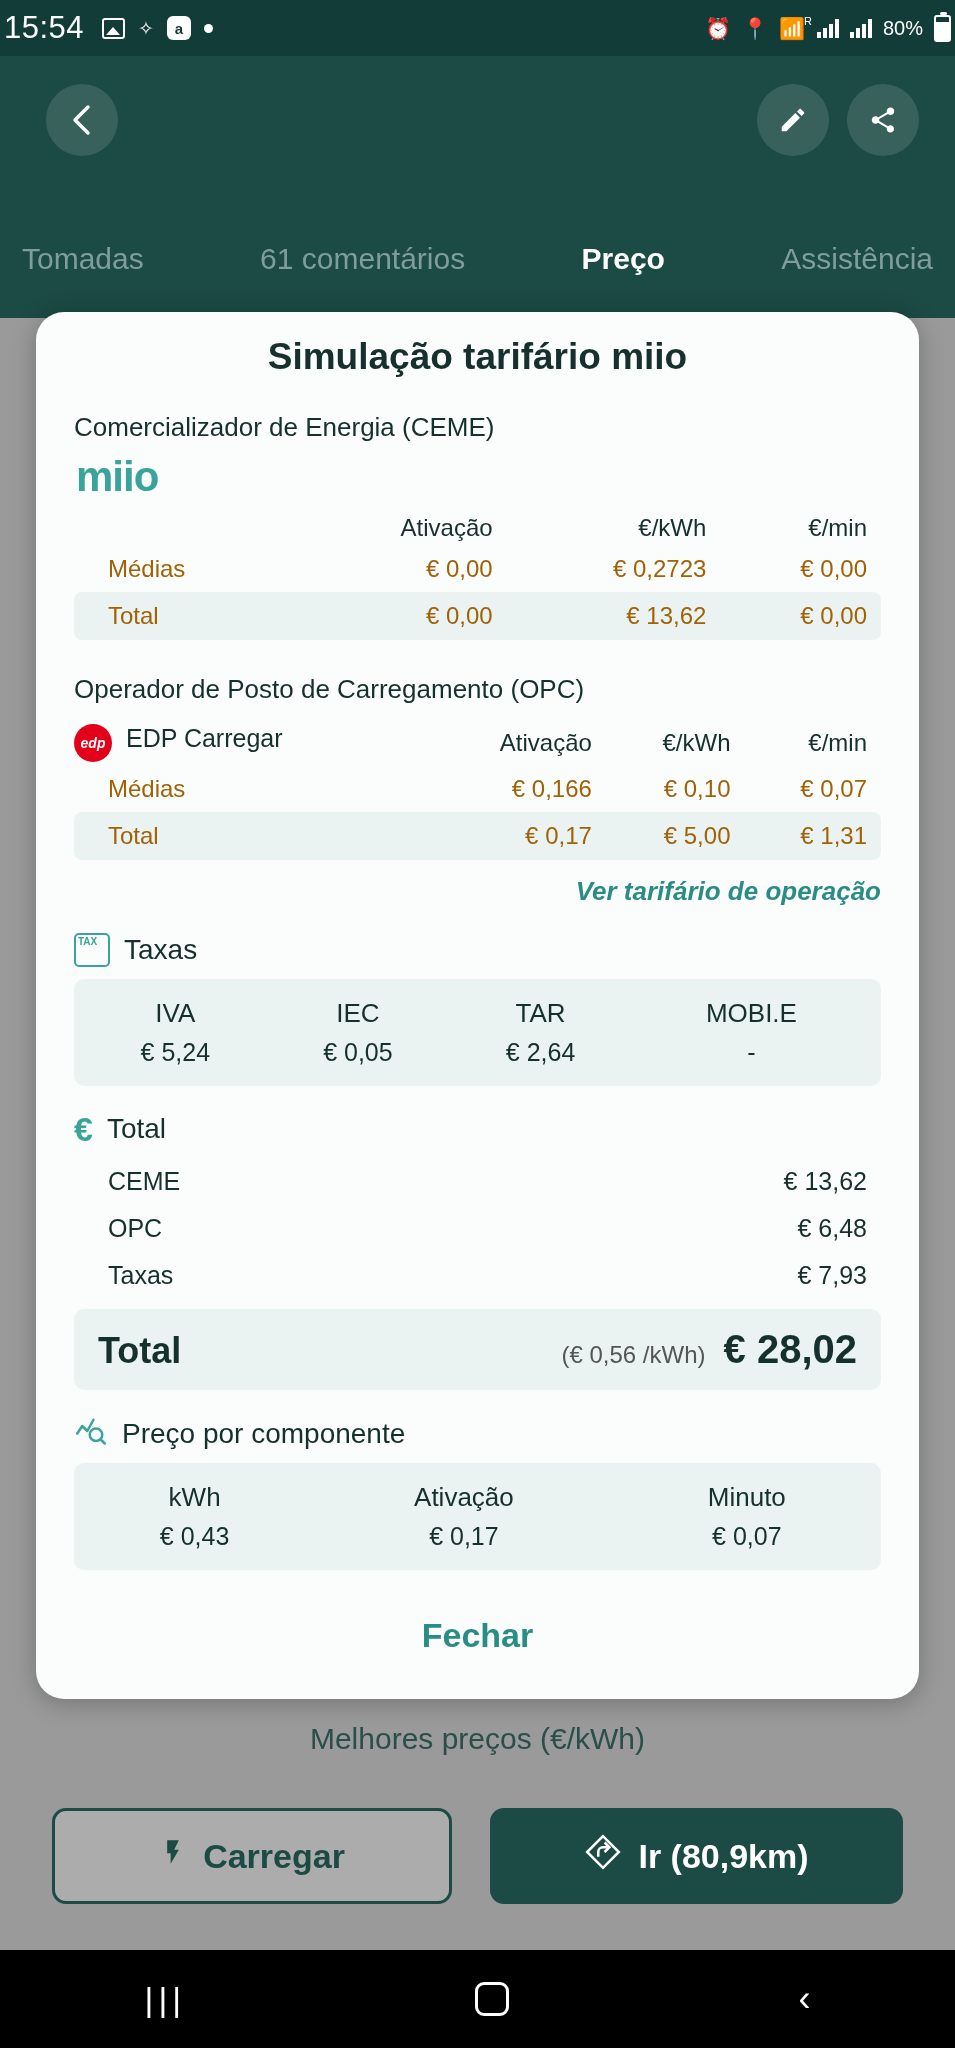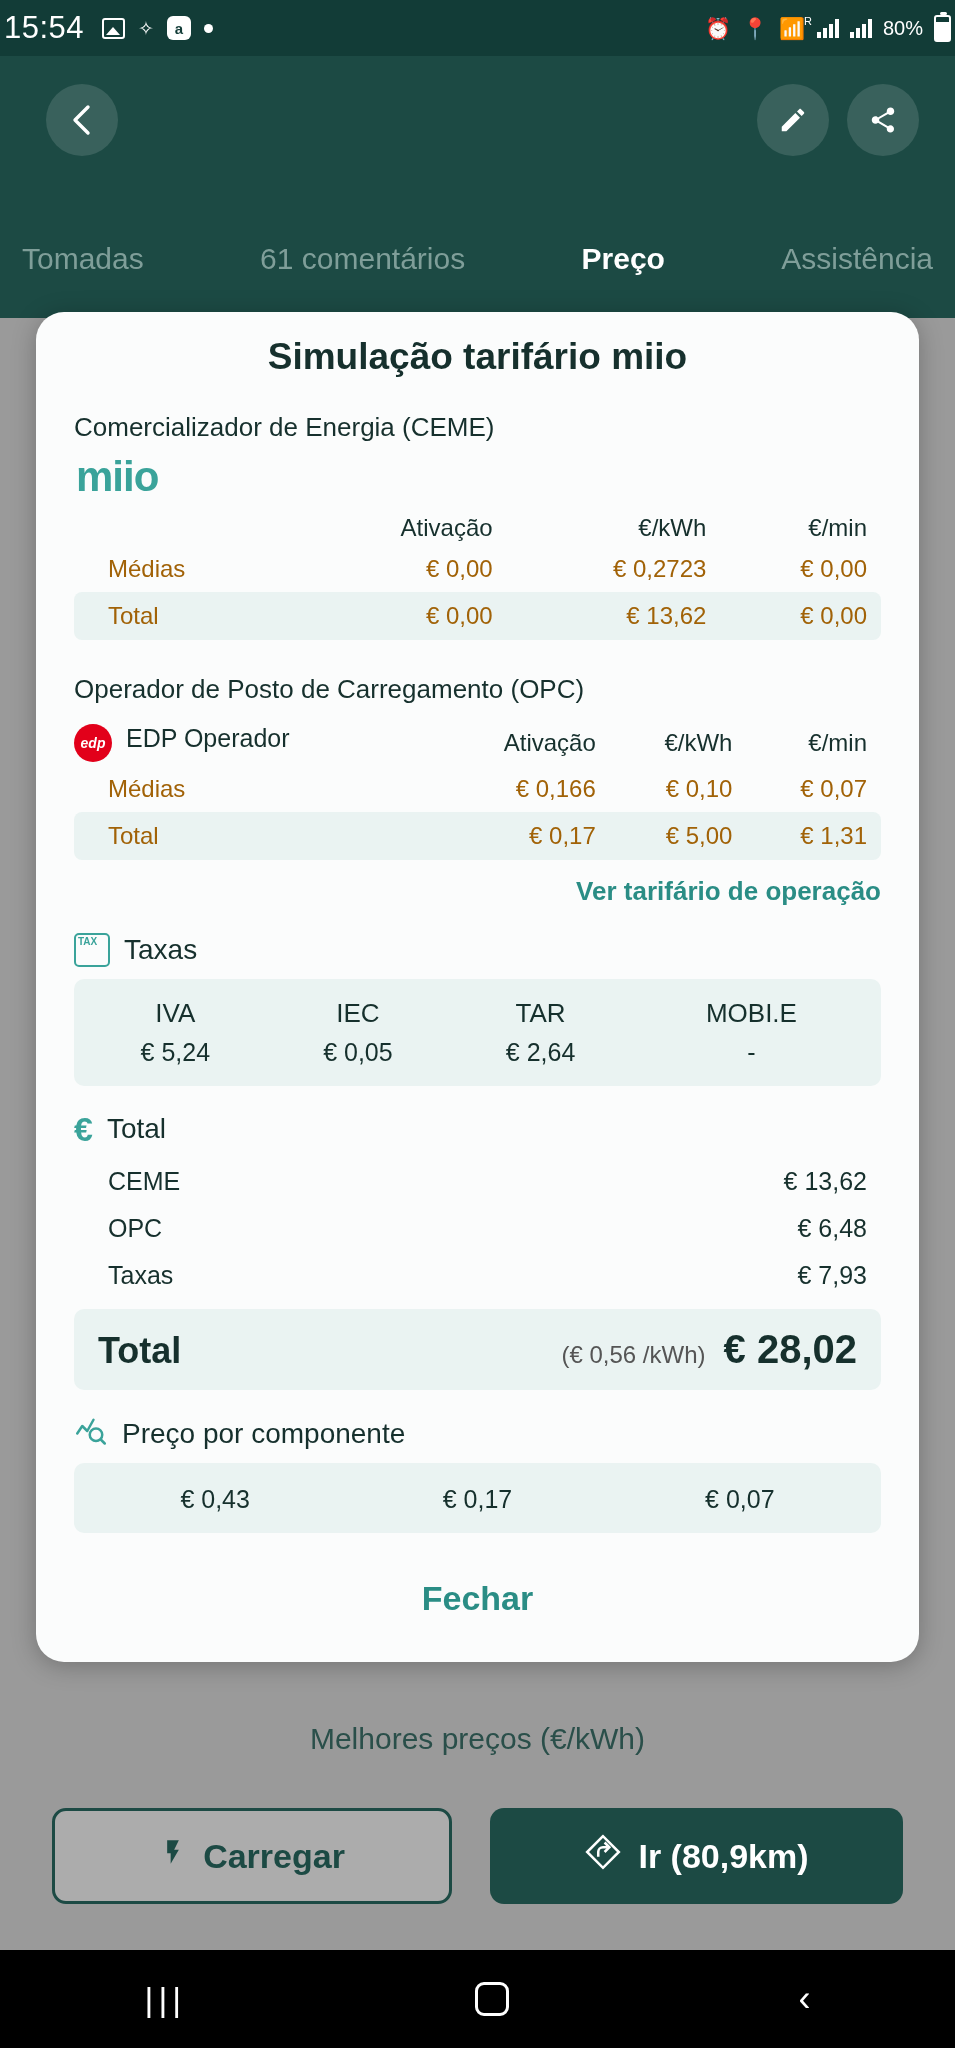--- a/index.html
+++ b/index.html
@@ -166,20 +166,21 @@
   tr.total-row td:first-child { border-radius: 8px 0 0 8px; }
   tr.total-row td:last-child { border-radius: 0 8px 8px 0; padding-right: 14px; }
   table.grid .num { padding-right: 14px; }
   .teal { color: #2a8d85; }
 
   .head-offset td.num { padding-right: 14px; }
 
   .link-right {
     text-align: right; color: #2a8d85; font-size: 26px; font-weight: bold;
     margin: 16px 0 18px 0;
+    font-style: italic;
   }
 
   .sec-head {
     display: flex; align-items: center; gap: 14px; margin: 26px 0 12px 0;
   }
   .sec-head .sec-title { font-size: 28px; color: #16302d; }
   .ico-box {
     width: 36px; height: 34px; border: 2px solid #3aa39a; border-radius: 5px;
     position: relative;
     font-size: 10px; color: #3aa39a; display: flex; align-items: flex-start;
@@ -346,21 +347,21 @@
       </tbody>
         </table>
 
       <div class="section-label" style="margin-top:34px;">Operador de Posto de Carregamento (OPC)</div>
       <table class="grid">
         <tbody>
             <tr class="hdr head-offset">
           <td class="lbl" style="padding-left:0;">
             <span class="opc-row">
               <span class="edp-badge">edp</span>
-              <span class="opc-name">EDP Operador</span>
+              <span class="opc-name">EDP Carregar</span>
             </span>
           </td>
           <td class="num">Ativação</td>
           <td class="num">€/kWh</td>
           <td class="num">€/min</td>
         </tr>
         <tr>
           <td class="lbl">Médias</td>
           <td class="num">€ 0,166</td>
           <td class="num">€ 0,10</td>
@@ -431,20 +432,25 @@
               <polyline points="1,14 5,8 9,12 14,3" fill="none" stroke="#3aa39a" stroke-width="2" stroke-linecap="round" stroke-linejoin="round"></polyline>
               <circle cx="16" cy="15" r="5" fill="none" stroke="#3aa39a" stroke-width="2"></circle>
               <line x1="20" y1="19" x2="23" y2="22" stroke="#3aa39a" stroke-width="2" stroke-linecap="round"></line>
             </svg>
         </span>
         <span class="sec-title">Preço por componente</span>
       </div>
       <div class="panel">
         <table class="cols">
           <tbody>
+              <tr>
+            <td>kWh</td>
+            <td>Ativação</td>
+            <td>Minuto</td>
+          </tr>
           <tr>
             <td class="val">€ 0,43</td>
             <td class="val">€ 0,17</td>
             <td class="val">€ 0,07</td>
           </tr>
         </tbody>
           </table>
       </div>
 
       <div class="close-btn">Fechar</div>

